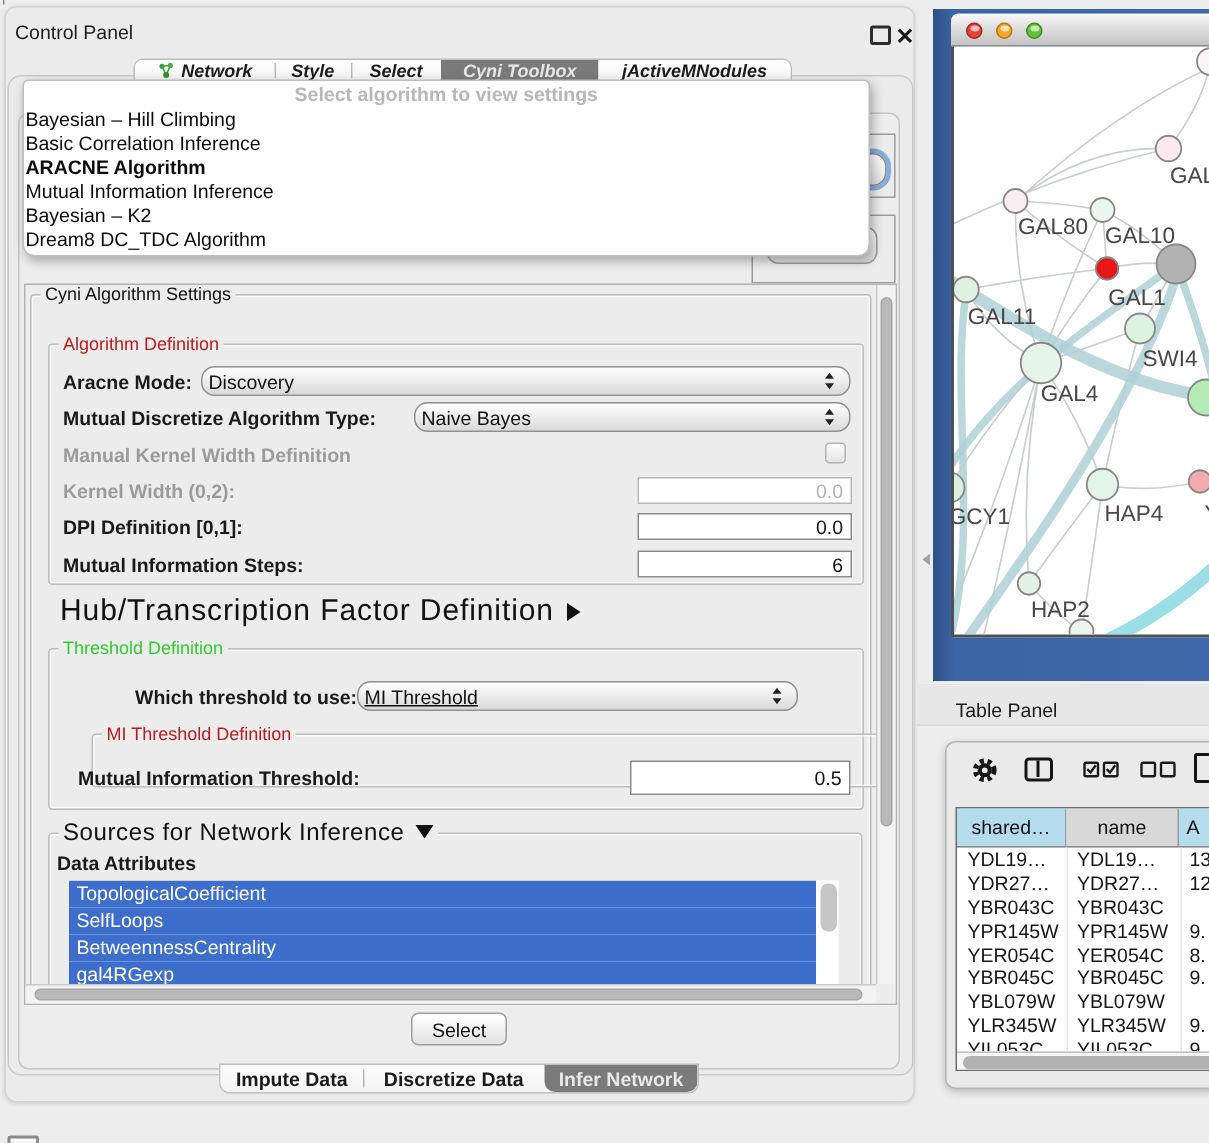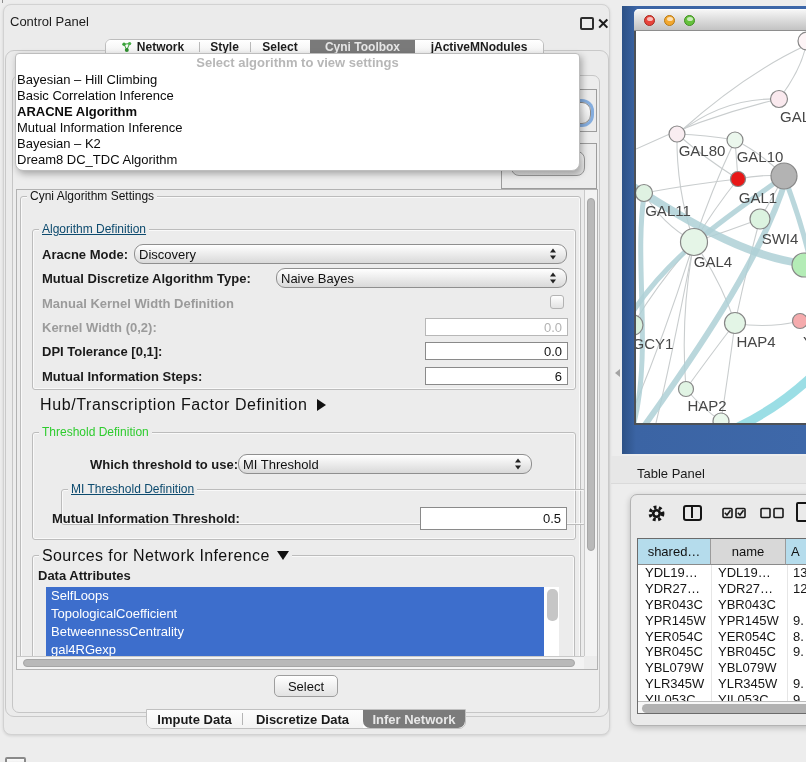--- a/index.html
+++ b/index.html
@@ -21,21 +21,21 @@
   
   .frag-panel { border:1px solid #9c9c9c; background:#ececec; }
   #frag-panel1 { left:497px; top:84px; width:96px; height:43px; }
   #frag-combo1 { left:507px; top:97px; width:80px; height:22px; border:1px solid #8a8a8a; border-radius:9px;
      background:linear-gradient(#ffffff,#e2e2e2); box-shadow:0 0 0 3px rgba(108,158,219,.8); }
   #frag-panel2 { left:497px; top:138px; width:96px; height:46px; }
   #frag-combo2 { left:507px; top:146px; width:74px; height:25px; border:1px solid #9a9a9a; border-radius:8px;
      background:linear-gradient(#ffffff,#dcdcdc); }
 
   
-  #top-tabs { left:101px; top:34px; height:16px; display:flex; border:1px solid #bdbdbd; border-radius:6px 6px 0 0; background:#fff; overflow:hidden; }
+  #top-tabs { left:85px; top:34px; height:16px; display:flex; border:1px solid #bdbdbd; border-radius:6px 6px 0 0; background:#fff; overflow:hidden;font-style:italic; }
   .ttab { height:100%; display:flex; align-items:center; justify-content:center; gap:4px;
      font-size:12px; font-weight:bold; color:#1c1c1c; background:linear-gradient(#ffffff,#f1f1f1); position:relative; }
   .ttab:not(:first-child)::before { content:""; position:absolute; left:0; top:2px; bottom:2px; width:1px; background:#b9b9b9; }
   .ttab.sel { background:#7a7a7a; color:#e6e6e6; font-weight:bold; }
   .ttab.sel::before, .ttab.sel + .ttab::before { display:none; }
 
   
   #bottom-tabs { left:142px; top:704px; height:20px; display:flex; border:1px solid #c0c0c0; border-radius:0 0 7px 7px; background:#fff; overflow:hidden; }
   .btab { height:100%; display:flex; align-items:center; justify-content:center;
      font-size:13px; font-weight:bold; color:#1a1a1a; background:linear-gradient(#fdfdfd,#f3f3f3); position:relative; }
@@ -48,40 +48,40 @@
   #viewport { left:0; top:0; width:567px; height:466px; overflow:hidden; }
   #vscroll { right:0; top:0; width:13px; height:466px; background:#f3f3f3; border-left:1px solid #c9c9c9; }
   #vscroll .thumb { position:absolute; left:2px; top:8px; width:8px; height:353px; background:#b9b9b9; border:1px solid #a6a6a6; border-radius:5px; }
   #hscroll { left:0; bottom:0; width:568px; height:13px; background:#f3f3f3; border-top:1px solid #c9c9c9; }
   #hscroll .thumb { position:absolute; top:2px; left:6px; width:552px; height:8px; background:#b9b9b9; border:1px solid #a6a6a6; border-radius:5px; }
   #sp-corner { right:0; bottom:0; width:13px; height:13px; background:#ececec; }
 
   
   .group { position:absolute; border:1px solid #bcbcbc; border-radius:3px; box-shadow:inset 0 0 0 1px rgba(255,255,255,.7); }
   .gtitle { position:absolute; top:-8px; left:6px; background:#ececec; padding:0 3px; font-size:12px; line-height:15px; white-space:nowrap; }
-  .blue-t  { color:#0c4a6e;text-decoration:underline; }
+  .blue-t  { color:#b91c1c; }
   .green-t { color:#2ecc2e; }
   .black-t { color:#111; }
 
   .lbl  { position:absolute; font-size:13px; font-weight:bold; color:#1a1a1a; white-space:nowrap; }
   .lbl.dis { color:#9b9b9b; }
 
   .combo { position:absolute; border:1px solid #8f8f8f; border-radius:9px; background:linear-gradient(#ffffff,#d9d9d9);
      font-size:13px; color:#111; display:flex; align-items:center; padding-left:4px; }
   .combo .arrows { position:absolute; right:9px; top:50%; transform:translateY(-50%); width:7px; height:11px; }
   .combo .arrows::before { content:""; position:absolute; left:0; top:0; border-left:3.5px solid transparent; border-right:3.5px solid transparent; border-bottom:4.5px solid #222; }
   .combo .arrows::after  { content:""; position:absolute; left:0; bottom:0; border-left:3.5px solid transparent; border-right:3.5px solid transparent; border-top:4.5px solid #222; }
 
   .field { position:absolute; border:1px solid #8a8a8a; background:#fff; font-size:13px; color:#111;
      display:flex; align-items:center; justify-content:flex-end; padding-right:5px; }
   .field.dis { border-color:#b7b7b7; color:#b3b3b3; }
 
   .checkbox { position:absolute; width:14px; height:14px; border:1px solid #b3b3b3; border-radius:3px; background:linear-gradient(#fefefe,#e3e3e3); }
 
-  .section-hdr { position:absolute; font-size:16px; color:#111; white-space:nowrap; letter-spacing:.6px; }
+  .section-hdr { position:absolute; font-size:20px; color:#111; white-space:nowrap; letter-spacing:.6px; }
   .tri-right { display:inline-block; width:0; height:0; border-top:6px solid transparent; border-bottom:6px solid transparent; border-left:9px solid #111; vertical-align:-1px; margin-left:9px; }
   .tri-down  { display:inline-block; width:0; height:0; border-left:6px solid transparent; border-right:6px solid transparent; border-top:9px solid #111; vertical-align:1px; margin-left:7px; }
 
   #attr-list { position:absolute; background:#fff; overflow:hidden; }
   .attr-item { height:18px; line-height:18px; font-size:13px; color:#fff; padding-left:5px; }
   .attr-item.sel { background:#3d6ecc; }
   #attr-vthumb { position:absolute; width:11px; height:32px; border-radius:5px; background:#c6c6c6; }
 
   #apply-btn { left:270px; top:670px; width:64px; height:22px; border:1px solid #9e9e9e; border-radius:5px;
      background:linear-gradient(#ffffff,#e2e2e2); font-size:13px; color:#111; display:flex; align-items:center; justify-content:center; }
@@ -197,38 +197,38 @@
         </div>
 
         <div class="lbl dis" style="left:25px; top:106px;">Manual Kernel Width Definition</div>
         <div class="checkbox" style="left:533px; top:105px;"></div>
 
         <div class="lbl dis" style="left:25px; top:130px;">Kernel Width (0,2):</div>
         <div class="field dis" style="left:408px; top:128px; width:143px; height:18px;">
           <span>0.0</span>
         </div>
 
-        <div class="lbl" style="left:25px; top:154px;">DPI Tolerance [0,1]:</div>
+        <div class="lbl" style="left:25px; top:154px;">DPI Definition [0,1]:</div>
         <div class="field" style="left:408px; top:152px; width:143px; height:18px;">
           <span>0.0</span>
         </div>
 
         <div class="lbl" style="left:25px; top:179px;">Mutual Information Steps:</div>
         <div class="field" style="left:408px; top:177px; width:143px; height:18px;">
           <span>6</span>
         </div>
 
         <div class="section-hdr" style="left:23px; top:206px;"><span>Hub/Transcription Factor Definition</span><span class="tri-right"></span></div>
 
         <div class="group" id="g-threshold" style="left:15px; top:242px; width:544px; height:108px;">
           <span class="gtitle green-t">Threshold Definition</span>
         </div>
 
         <div class="lbl" style="left:73px; top:267px;">Which threshold to use:</div>
-        <div class="combo" style="left:221px; top:264px; width:294px; height:20px;">
+        <div class="combo" style="left:221px; top:264px; width:294px; height:20px;text-decoration:underline;">
           <span>MI Threshold</span>
           <span class="arrows"></span>
         </div>
 
         <div class="group" id="g-mithr" style="left:44px; top:299px; width:525px; height:36px;">
           <span class="gtitle blue-t">MI Threshold Definition</span>
         </div>
 
         <div class="lbl" style="left:35px; top:321px;">Mutual Information Threshold:</div>
         <div class="field" style="left:403px; top:317px; width:147px; height:23px;">
@@ -236,22 +236,22 @@
         </div>
 
         <div class="group" id="g-sources" style="left:15px; top:365px; width:543px; height:600px;">
           <span class="gtitle black-t" style="font-size:16px; letter-spacing:.4px;"><span>Sources for Network Inference</span><span class="tri-down"></span></span>
         </div>
 
         <div class="lbl" style="left:21px; top:378px;">Data Attributes</div>
 
         <div id="attr-list" style="left:29px; top:397px; width:513px; height:69px;">
           <div id="attr-items">
+              <div class="attr-item sel" style="width: 498px; background: rgb(61, 110, 204);">TopologicalCoefficient</div>
               <div class="attr-item sel" style="width: 498px; background: rgb(61, 110, 204);">SelfLoops</div>
-              <div class="attr-item sel" style="width: 498px; background: rgb(61, 110, 204);">TopologicalCoefficient</div>
               <div class="attr-item sel" style="width: 498px; background: rgb(61, 110, 204);">BetweennessCentrality</div>
               <div class="attr-item sel" style="width: 498px; background: rgb(61, 110, 204);">gal4RGexp</div>
             </div>
           <div id="attr-vthumb" style="left:501px; top:2px;"></div>
         </div>
       </div>
 
       <div class="abs" id="vscroll">
           <div class="thumb"></div>
         </div>

